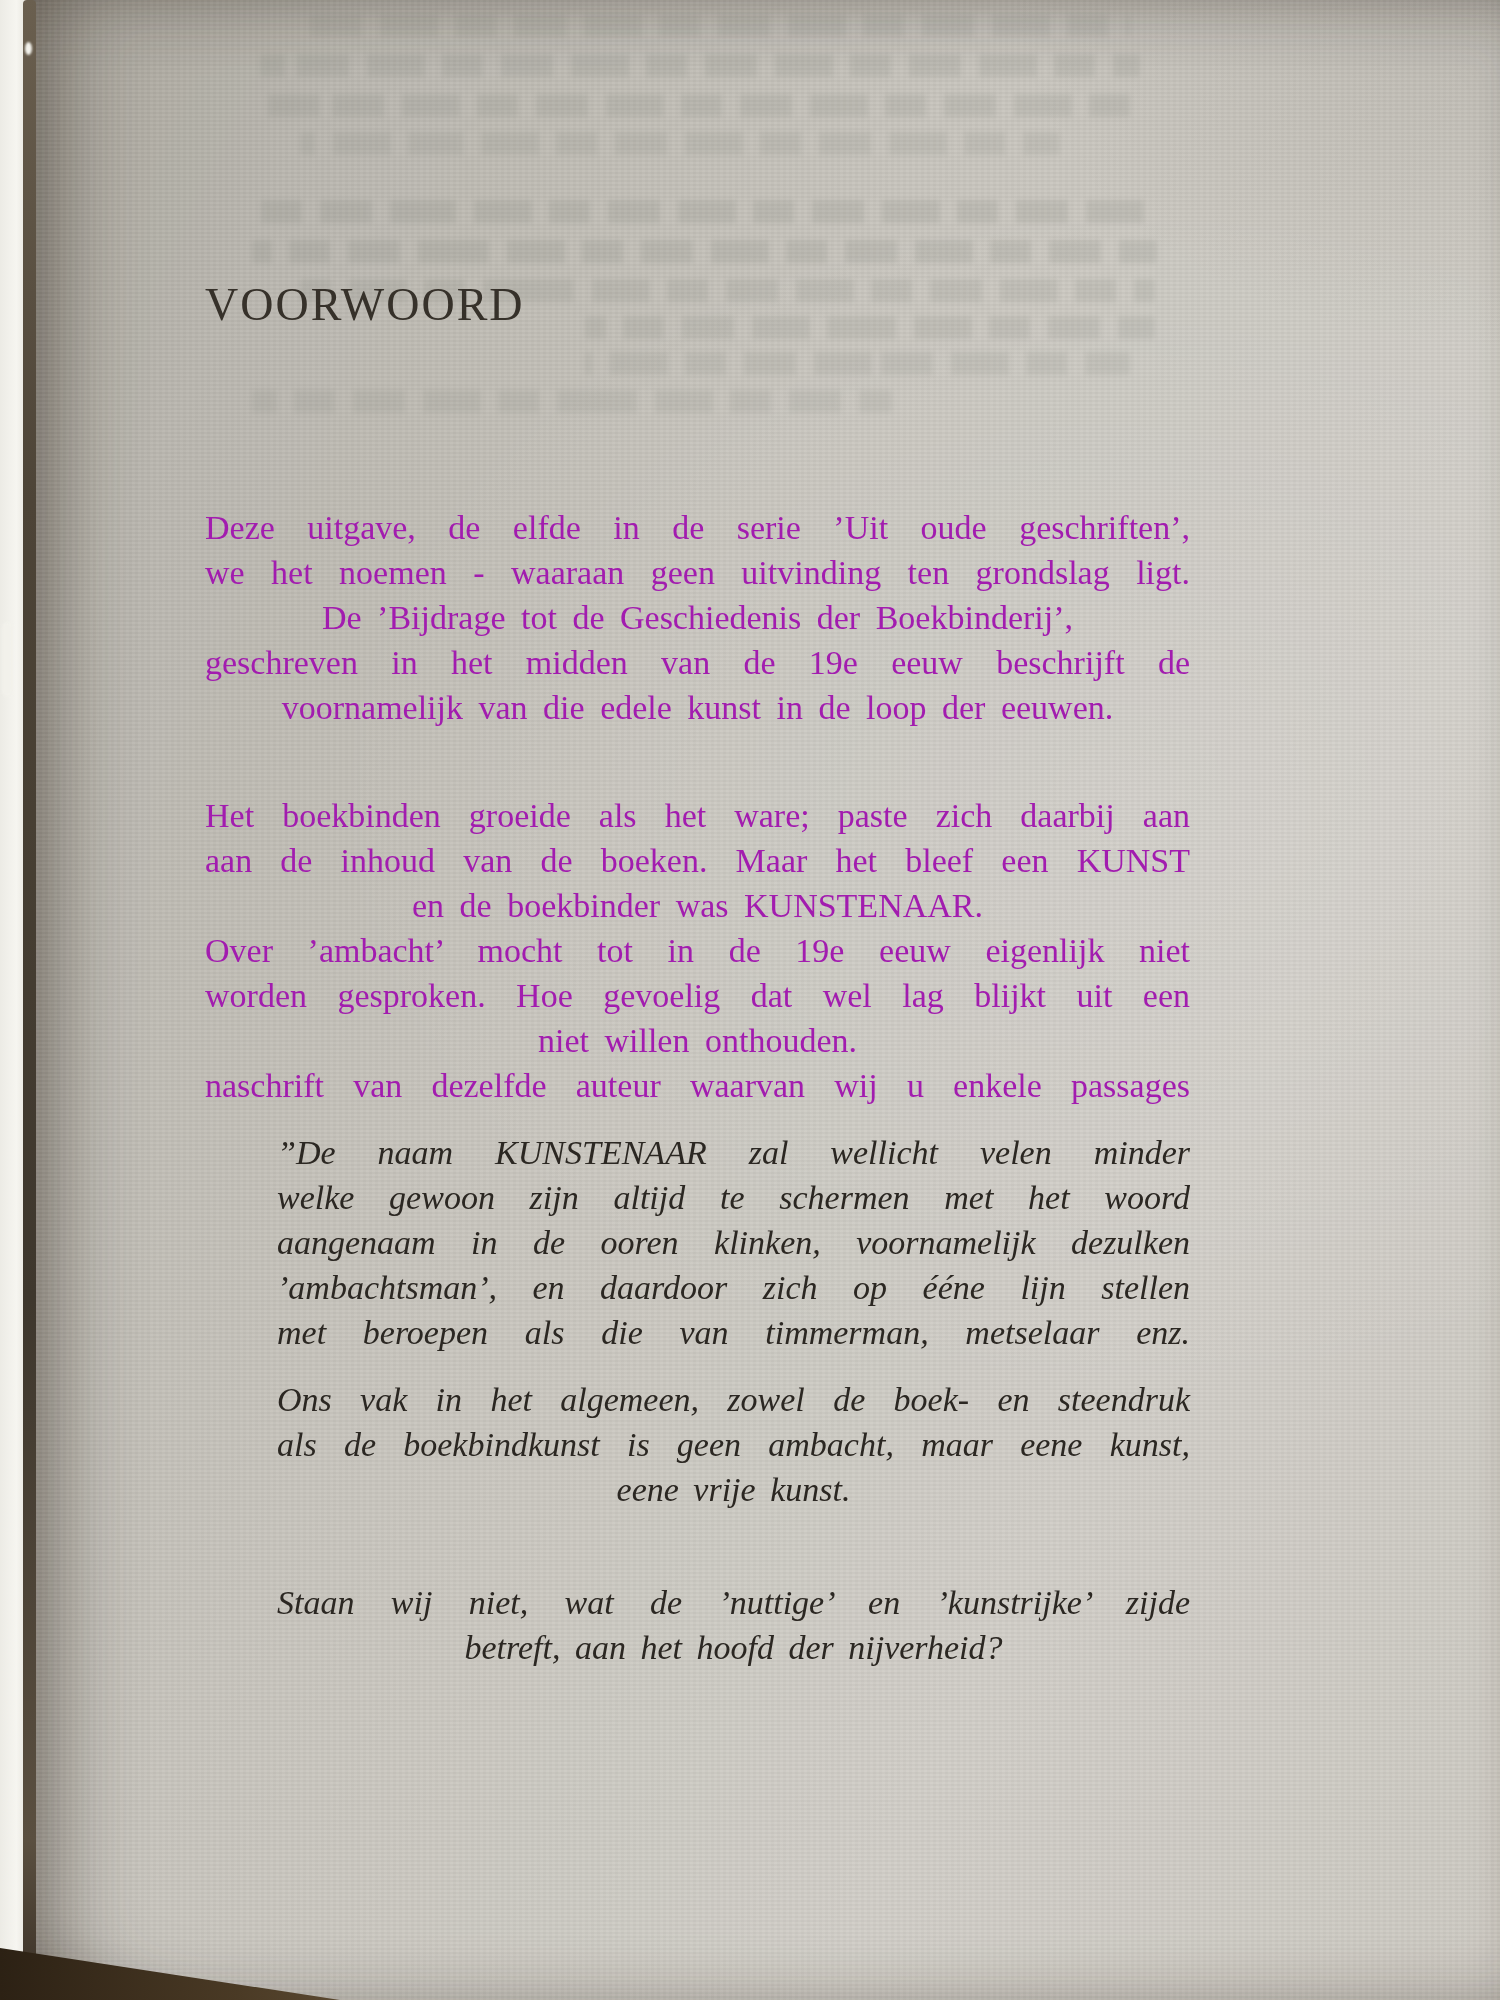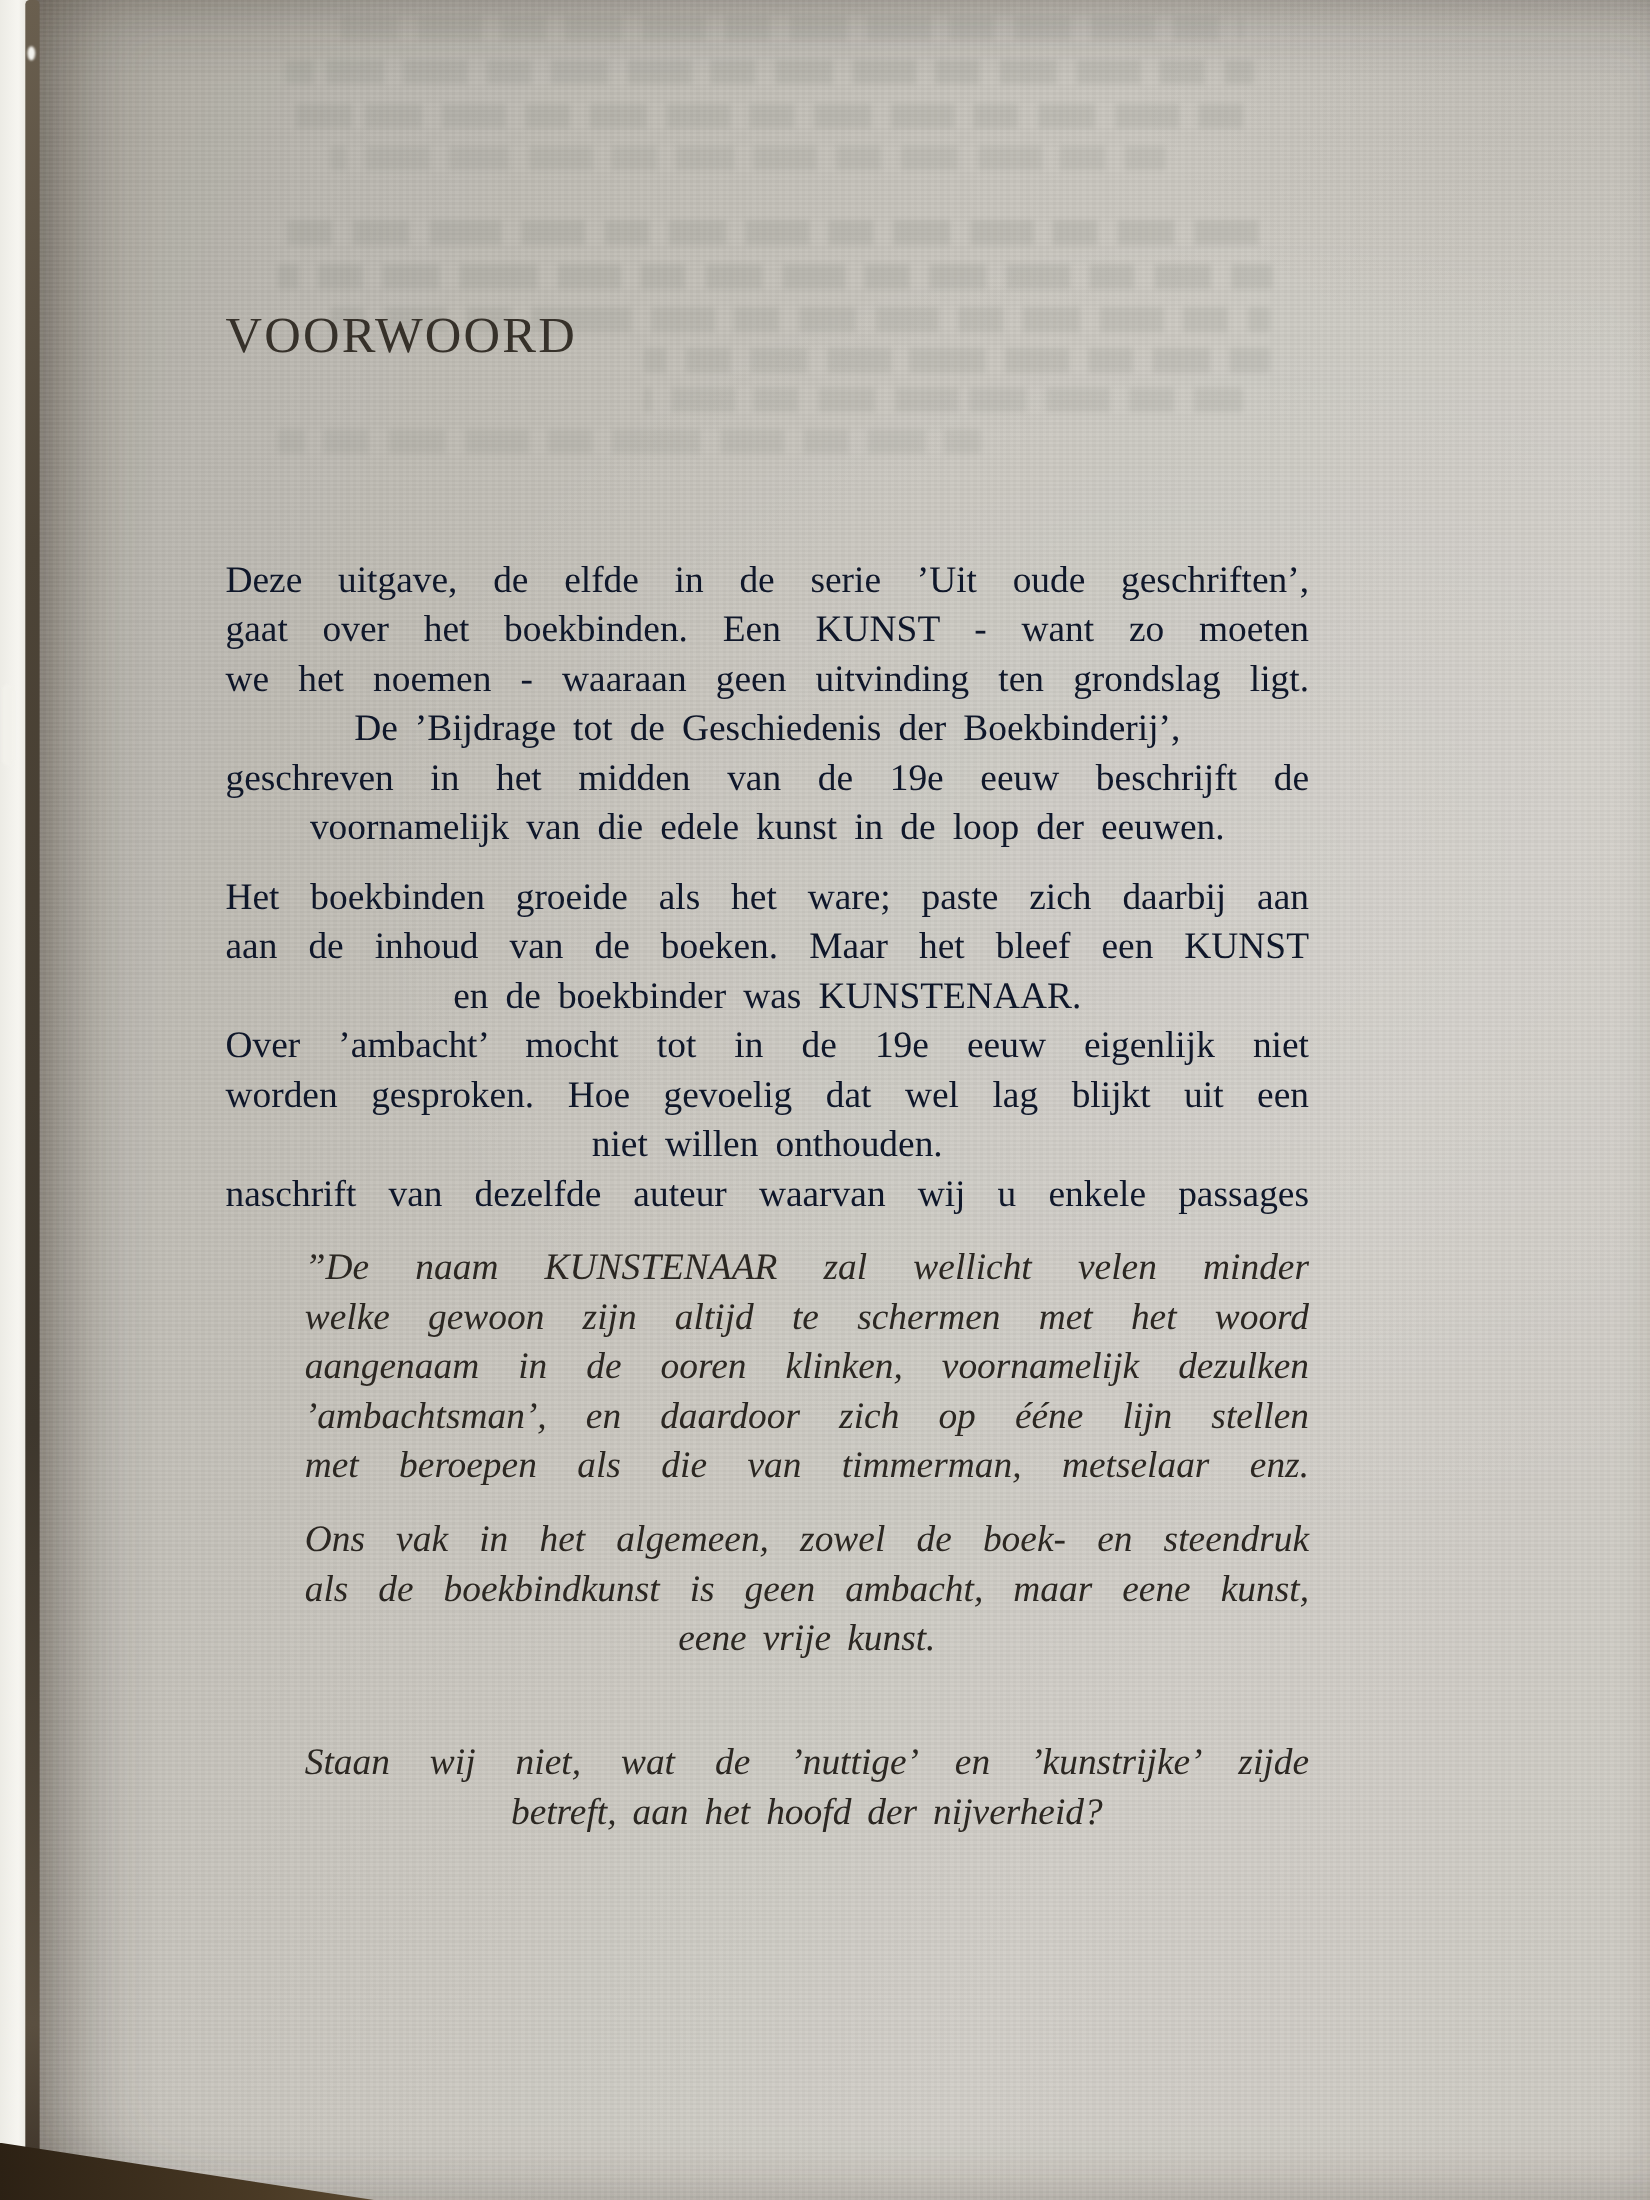--- a/index.html
+++ b/index.html
@@ -66,21 +66,21 @@
   .text-column{
     position:absolute;left:205px;top:0;width:985px;height:100%;
   }
   .page-title{
     position:absolute;top:278px;left:0;margin:0;
     font-size:46px;font-weight:normal;letter-spacing:2px;
     color:#36312a;
   }
   .para{
     position:absolute;left:0;width:100%;
-    font-size:34px;line-height:45px;color:#0f172a;
+    font-size:34px;line-height:45px;color:#a21caf;
     word-spacing:7px;
   }
   .para.quote{
     padding-left:72px;box-sizing:border-box;
     font-style:italic;font-weight:400;color:#2b2722;
     word-spacing:6px;
   }
   .line{white-space:normal;}
   .line.full{text-align:justify;text-align-last:justify;}
   .line.short{text-align:center;}
@@ -106,21 +106,20 @@
   <div class="page-gutter-shadow"></div>
   <div class="stitch-hole stitch-1"></div>
   <div class="stitch-hole stitch-2"></div>
   <div class="table-surface"></div>
 
   <div class="text-column">
     <h1 class="page-title">VOORWOORD</h1>
     <div id="paragraphs">
         <div class="para roman" style="top: 505px;">
           <div class="line full">Deze uitgave, de elfde in de serie ’Uit oude geschriften’,</div>
-          <div class="line full">gaat over het boekbinden. Een KUNST - want zo moeten</div>
           <div class="line full">we het noemen - waaraan geen uitvinding ten grondslag ligt.</div>
           <div class="line short">De ’Bijdrage tot de Geschiedenis der Boekbinderij’,</div>
           <div class="line full">geschreven in het midden van de 19e eeuw beschrijft de</div>
           <div class="line short">voornamelijk van die edele kunst in de loop der eeuwen.</div>
         </div>
         <div class="para roman" style="top: 793px;">
           <div class="line full">Het boekbinden groeide als het ware; paste zich daarbij aan</div>
           <div class="line full">aan de inhoud van de boeken. Maar het bleef een KUNST</div>
           <div class="line short">en de boekbinder was KUNSTENAAR.</div>
           <div class="line full">Over ’ambacht’ mocht tot in de 19e eeuw eigenlijk niet</div>

